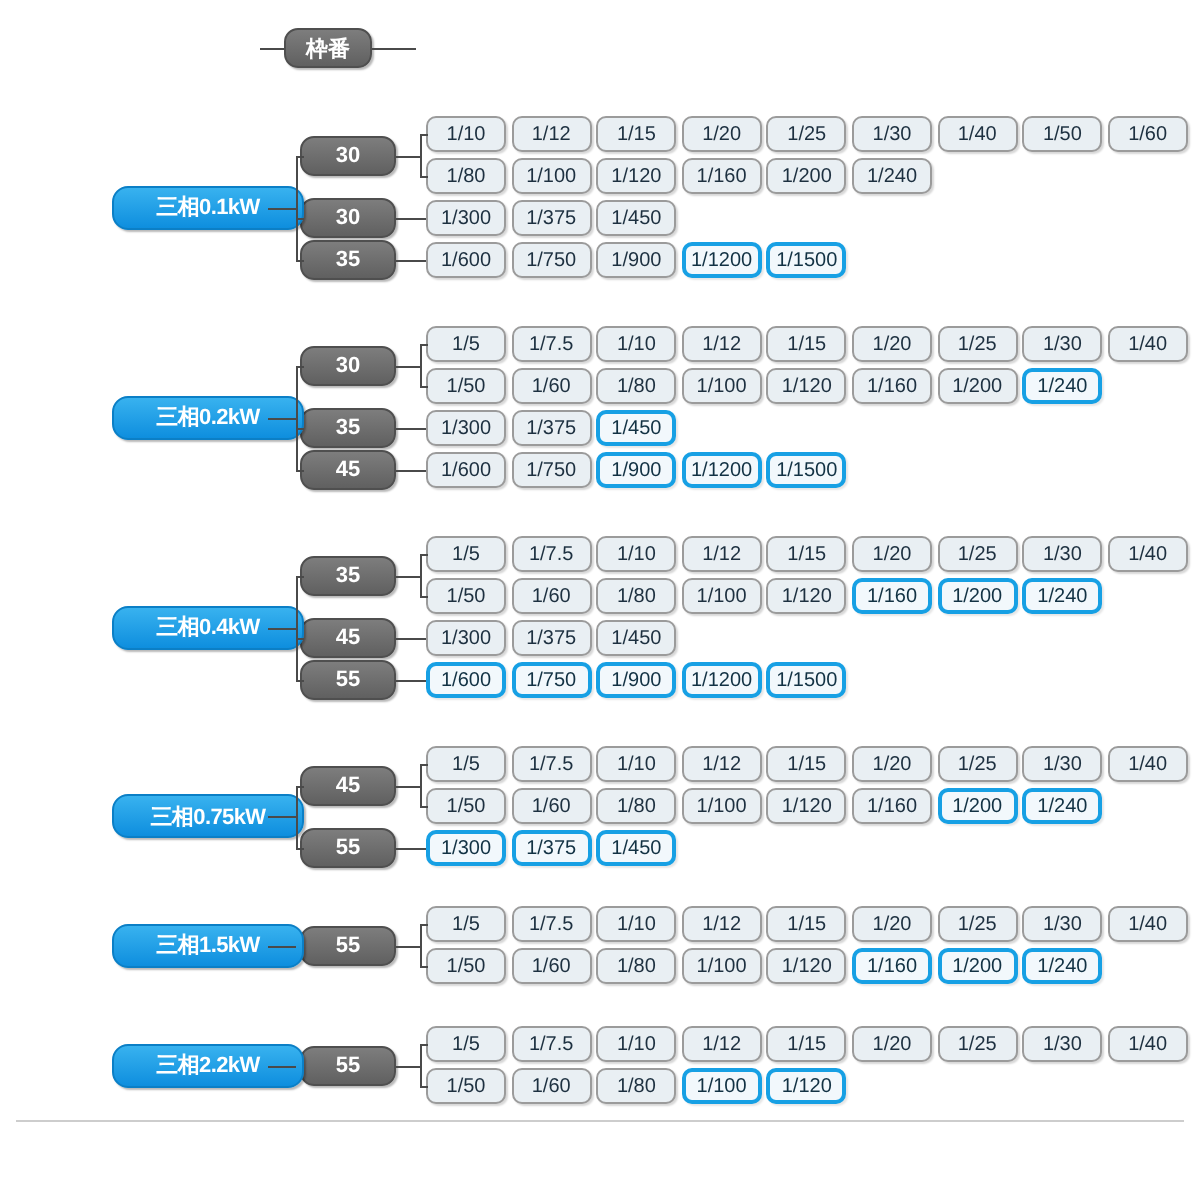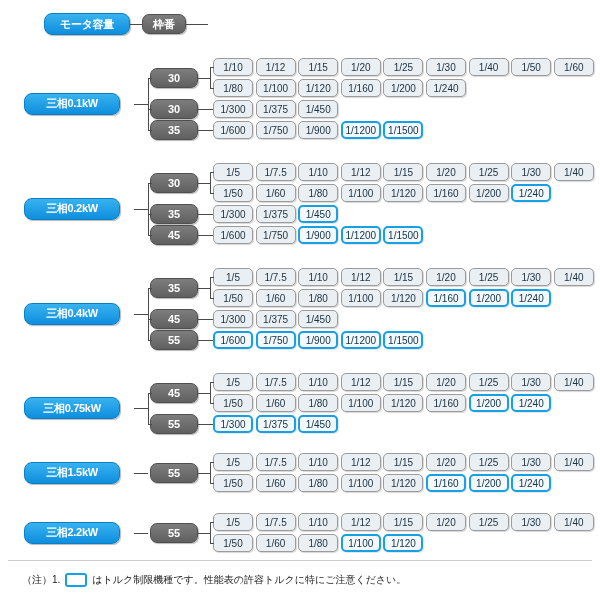--- a/index.html
+++ b/index.html
@@ -12,21 +12,21 @@
 
   
   .node{
     position:absolute;box-sizing:border-box;
     display:flex;align-items:center;justify-content:center;
     border-radius:7px;white-space:nowrap;
   }
 
   
   .cap{
-    width:96px;height:22px;left:24px;
+    width:96px;height:22px;left:56px;
     background:linear-gradient(#38b2ef,#0e8ede);
     border:1px solid #0b7fc6;
     color:#ffffff;font-weight:bold;font-size:11px;
     border-radius:8px;
     box-shadow:1px 1px 1px rgba(0,0,0,.28);
     letter-spacing:-0.3px;
   }
   .cap.head{
     width:86px;left:44px;
   }
@@ -87,21 +87,20 @@
     border:2px solid #17a0e4;border-radius:3px;background:#ffffff;
     margin:0 2px;
   }
   .rule{position:absolute;left:8px;width:584px;height:1px;background:#cdcdcd;}
 </style>
 </head>
 <body>
 
 <div id="chart">
 
-  <div class="node cap head" style="top:13px;">モータ容量</div>
 
   <div class="ln lnh" style="left:130px;top:24px;width:12px;"></div>
 
   <div class="node frame head" style="top:14px;">枠番</div>
 
   <div class="ln lnh" style="left:186px;top:24px;width:22px;"></div>
 
 
   <div id="groups">
       <div class="chip" style="left: 213px; top: 58px; width: 40px;">1/10</div>
@@ -295,19 +294,14 @@
       <div class="node frame" style="top: 522.5px;">55</div>
       <div class="ln lnh" style="left: 198px; top: 532.5px; width: 12px;"></div>
       <div class="ln lnv" style="left: 210px; top: 522px; height: 21px;"></div>
       <div class="ln lnh" style="left: 210px; top: 522px; width: 4px;"></div>
       <div class="ln lnh" style="left: 210px; top: 543px; width: 4px;"></div>
       <div class="node cap" style="top: 521.5px;">三相2.2kW</div>
       <div class="ln lnh" style="left: 134px; top: 532.5px; width: 14px;"></div>
     </div>
 
   <div class="rule" style="top:560px;"></div>
-  <div class="note">
-    <span>（注）1.</span>
-    <span class="swatch"></span>
-    <span>はトルク制限機種です。性能表の許容トルクに特にご注意ください。</span>
-  </div>
 
 </div>
 
 </body></html>

